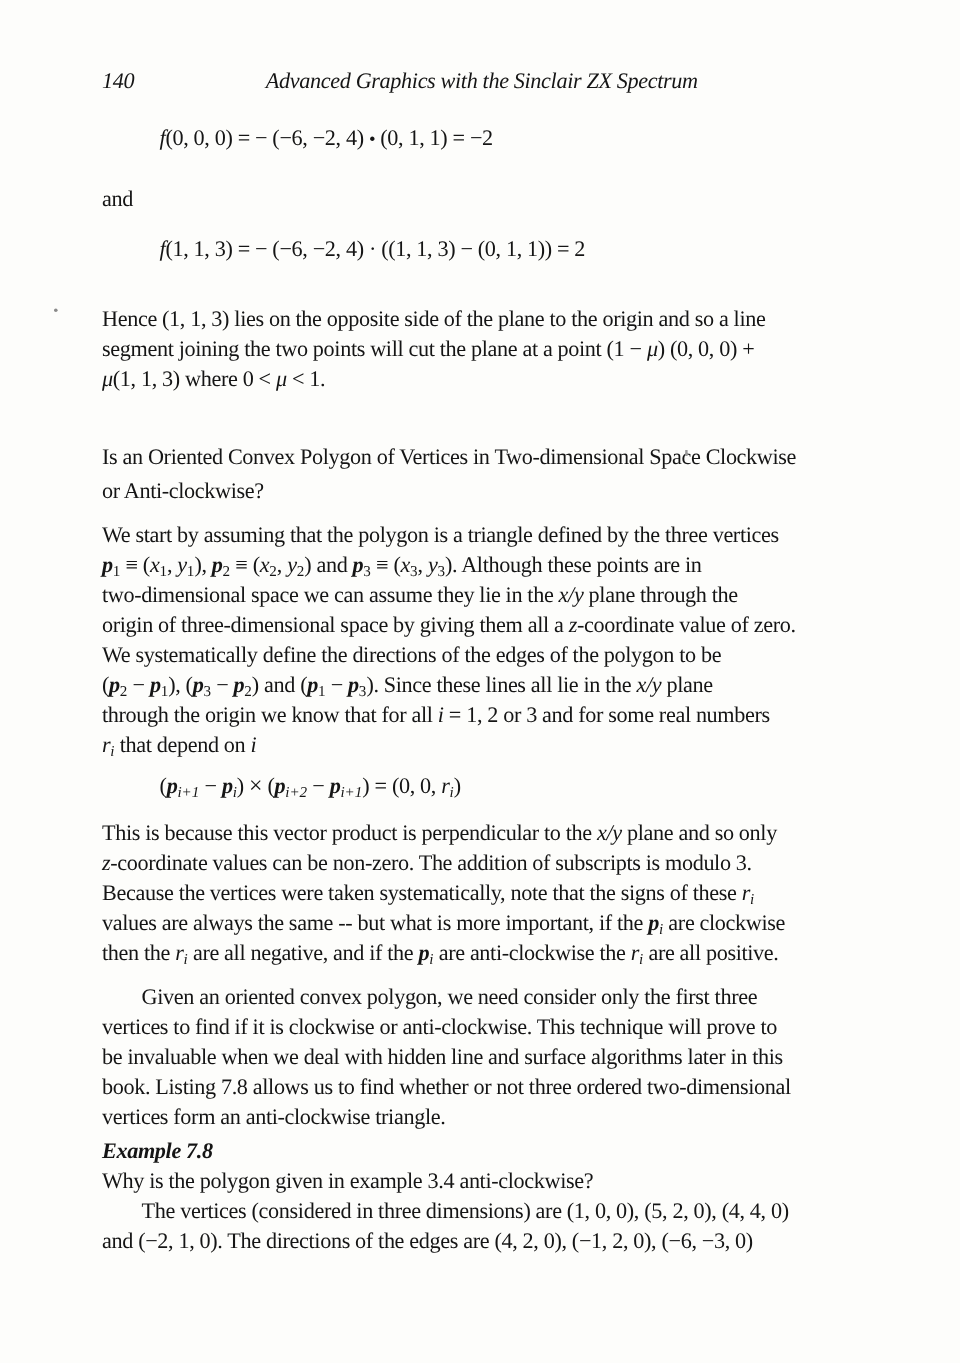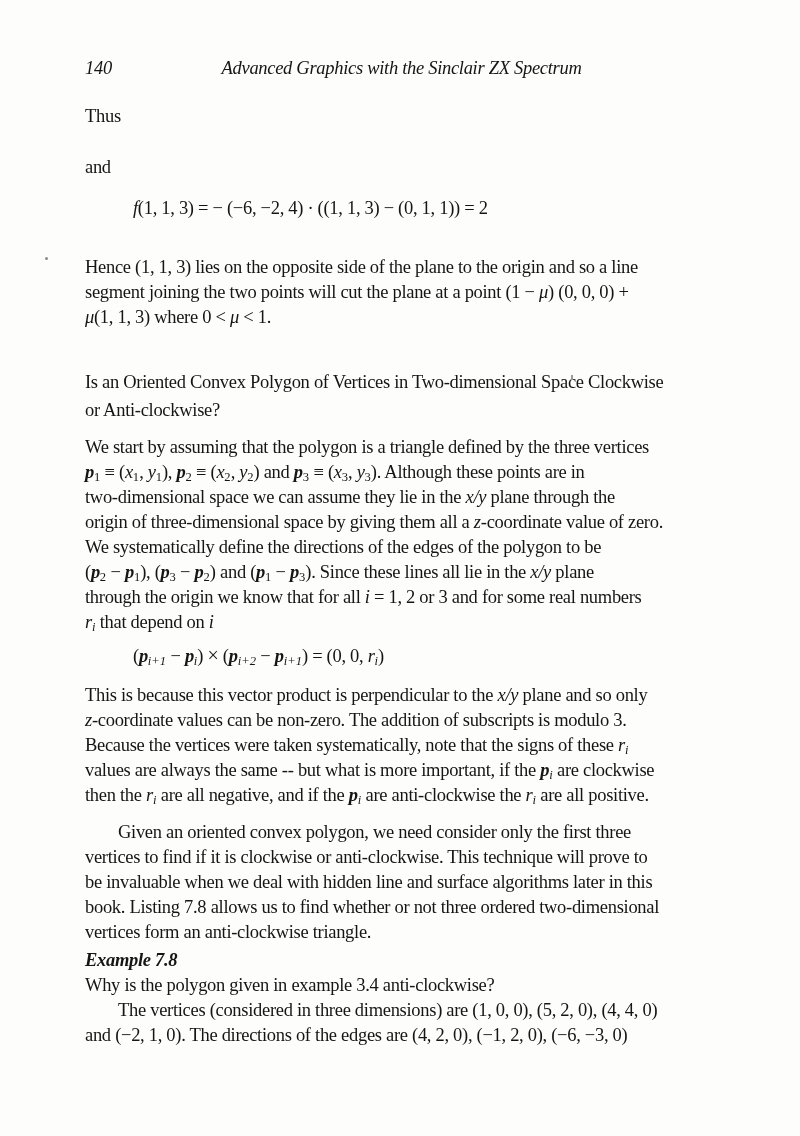--- a/index.html
+++ b/index.html
@@ -51,22 +51,22 @@
 </style>
 </head>
 <body>
 
 <div class="page">
   <div class="running-header">
     <span class="page-number">140</span>
     <span class="book-title">Advanced Graphics with the Sinclair ZX Spectrum</span>
   </div>
   <div id="content">
-      <div class="block para blk0">
-        <div class="tline"><span>Thus</span></div>
+      <div class="block formula blk1">
+        <div class="tline"><span class="i">f</span><span>(0, 0, 0) = − (−6, −2, 4) </span><span class="bullet">•</span><span> (0, 1, 1) = −2</span></div>
       </div>
       <div class="block para blk2">
         <div class="tline"><span>and</span></div>
       </div>
       <div class="block formula blk3">
         <div class="tline"><span class="i">f</span><span>(1, 1, 3) = − (−6, −2, 4) · ((1, 1, 3) − (0, 1, 1)) = 2</span></div>
       </div>
       <div class="block para blk4">
         <div class="tline"><span>Hence (1, 1, 3) lies on the opposite side of the plane to the origin and so a line</span></div>
         <div class="tline"><span>segment joining the two points will cut the plane at a point (1 − </span><span class="i">μ</span><span>) (0, 0, 0) +</span></div>

